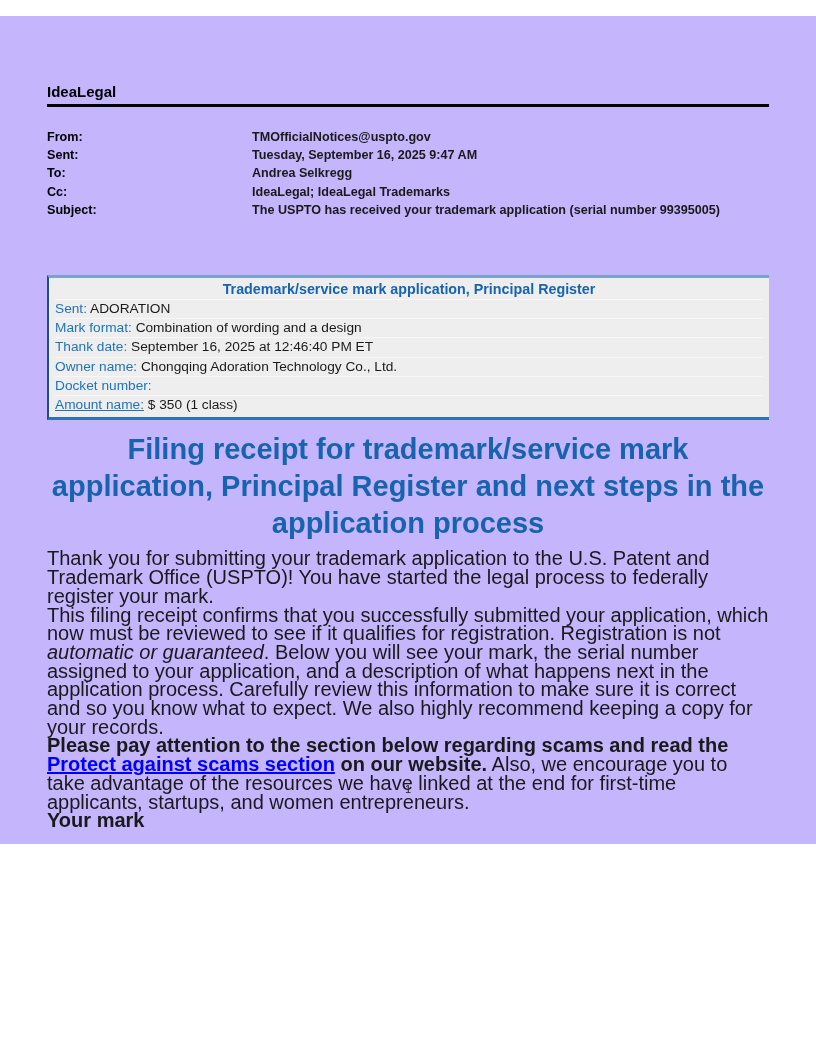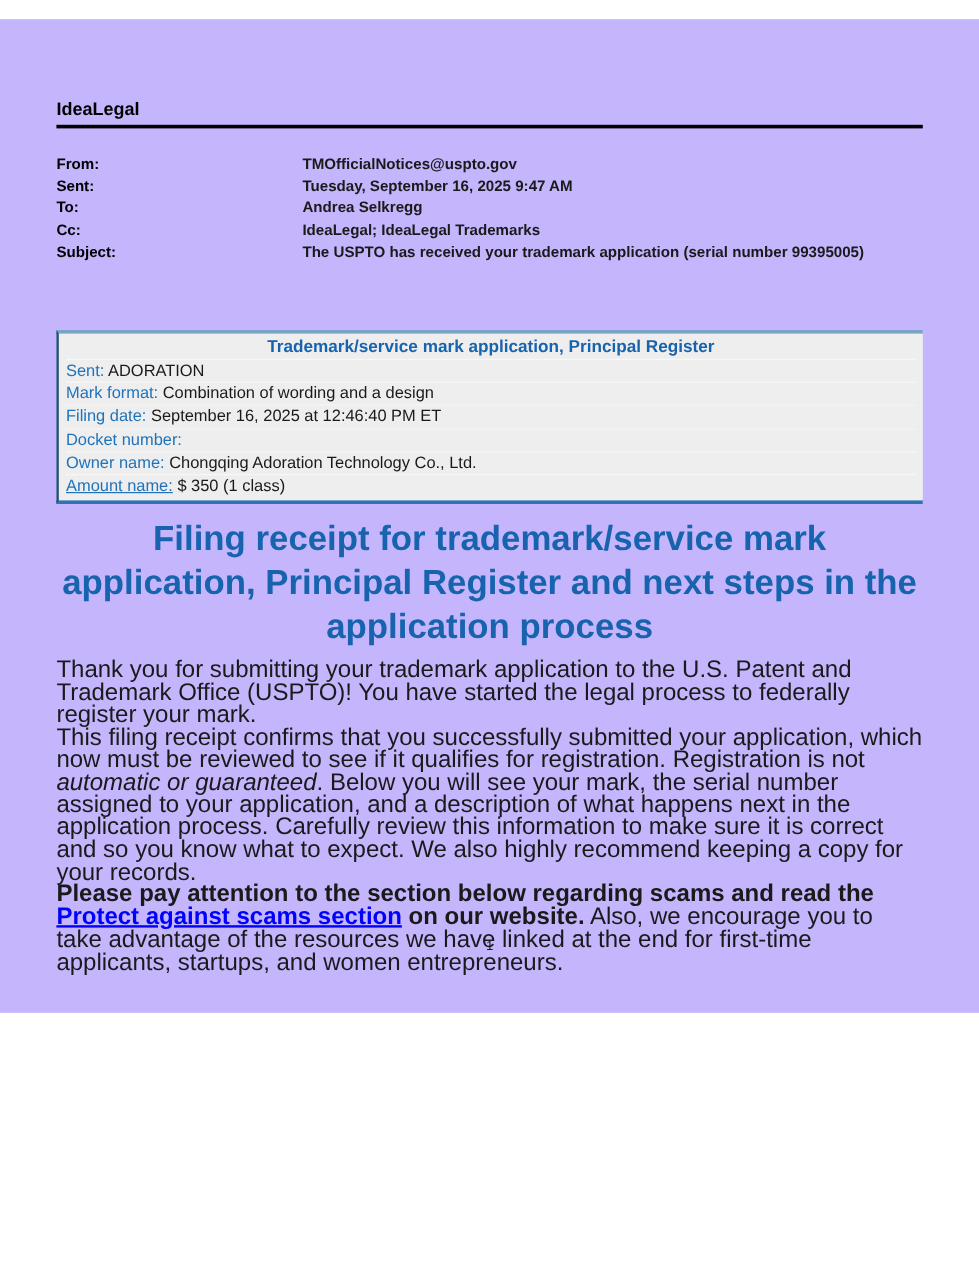--- a/index.html
+++ b/index.html
@@ -141,40 +141,41 @@
     <div class="sb-title">Trademark/service mark application, Principal Register</div>
     <div class="sb-row">
       <span class="sb-label">Sent:</span>
       <span class="sb-value">ADORATION</span>
     </div>
     <div class="sb-row">
       <span class="sb-label">Mark format:</span>
       <span class="sb-value">Combination of wording and a design</span>
     </div>
     <div class="sb-row">
-      <span class="sb-label">Filing date:</span>
+      <span class="sb-label">Thank date:</span>
       <span class="sb-value">September 16, 2025 at 12:46:40 PM ET</span>
+    </div>
+    <div class="sb-row">
+      <span class="sb-label">Owner name:</span>
+      <span class="sb-value">Chongqing Adoration Technology Co., Ltd.</span>
     </div>
     <div class="sb-row">
       <span class="sb-label">Docket number:</span>
       <span class="sb-value"></span>
-    </div>
-    <div class="sb-row">
-      <span class="sb-label">Owner name:</span>
-      <span class="sb-value">Chongqing Adoration Technology Co., Ltd.</span>
     </div>
     <div class="sb-row">
       <span class="sb-label underlined">Amount name:</span>
       <span class="sb-value">$ 350 (1 class)</span>
     </div>
   </div>
 
   <h1 class="main-heading">Filing receipt for trademark/service mark application, Principal Register and next steps in the application process</h1>
 
   <div class="body-text">
     <p>Thank you for submitting your trademark application to the U.S. Patent and Trademark Office (USPTO)! You have started the legal process to federally register your mark.</p>
     <p><span>This filing receipt confirms that you successfully submitted your application, which now must be reviewed to see if it qualifies for registration. Registration is not </span><span class="italic">automatic or guaranteed</span><span>. Below you will see your mark, the serial number assigned to your application, and a description of what happens next in the application process. Carefully review this information to make sure it is correct and so you know what to expect. We also highly recommend keeping a copy for your records.</span></p>
     <p><span class="bold">Please pay attention to the section below regarding scams and read the </span><a class="scams-link" href="#">Protect against scams section</a><span class="bold"> on our website.</span><span> Also, we encourage you to take advantage of the resources we have linked at the end for first-time applicants, startups, and women entrepreneurs.</span></p>
+    <p class="bold">Your mark</p>
   </div>
 
   <div class="page-number">1</div>
 
 </div>
 
 </body></html>

